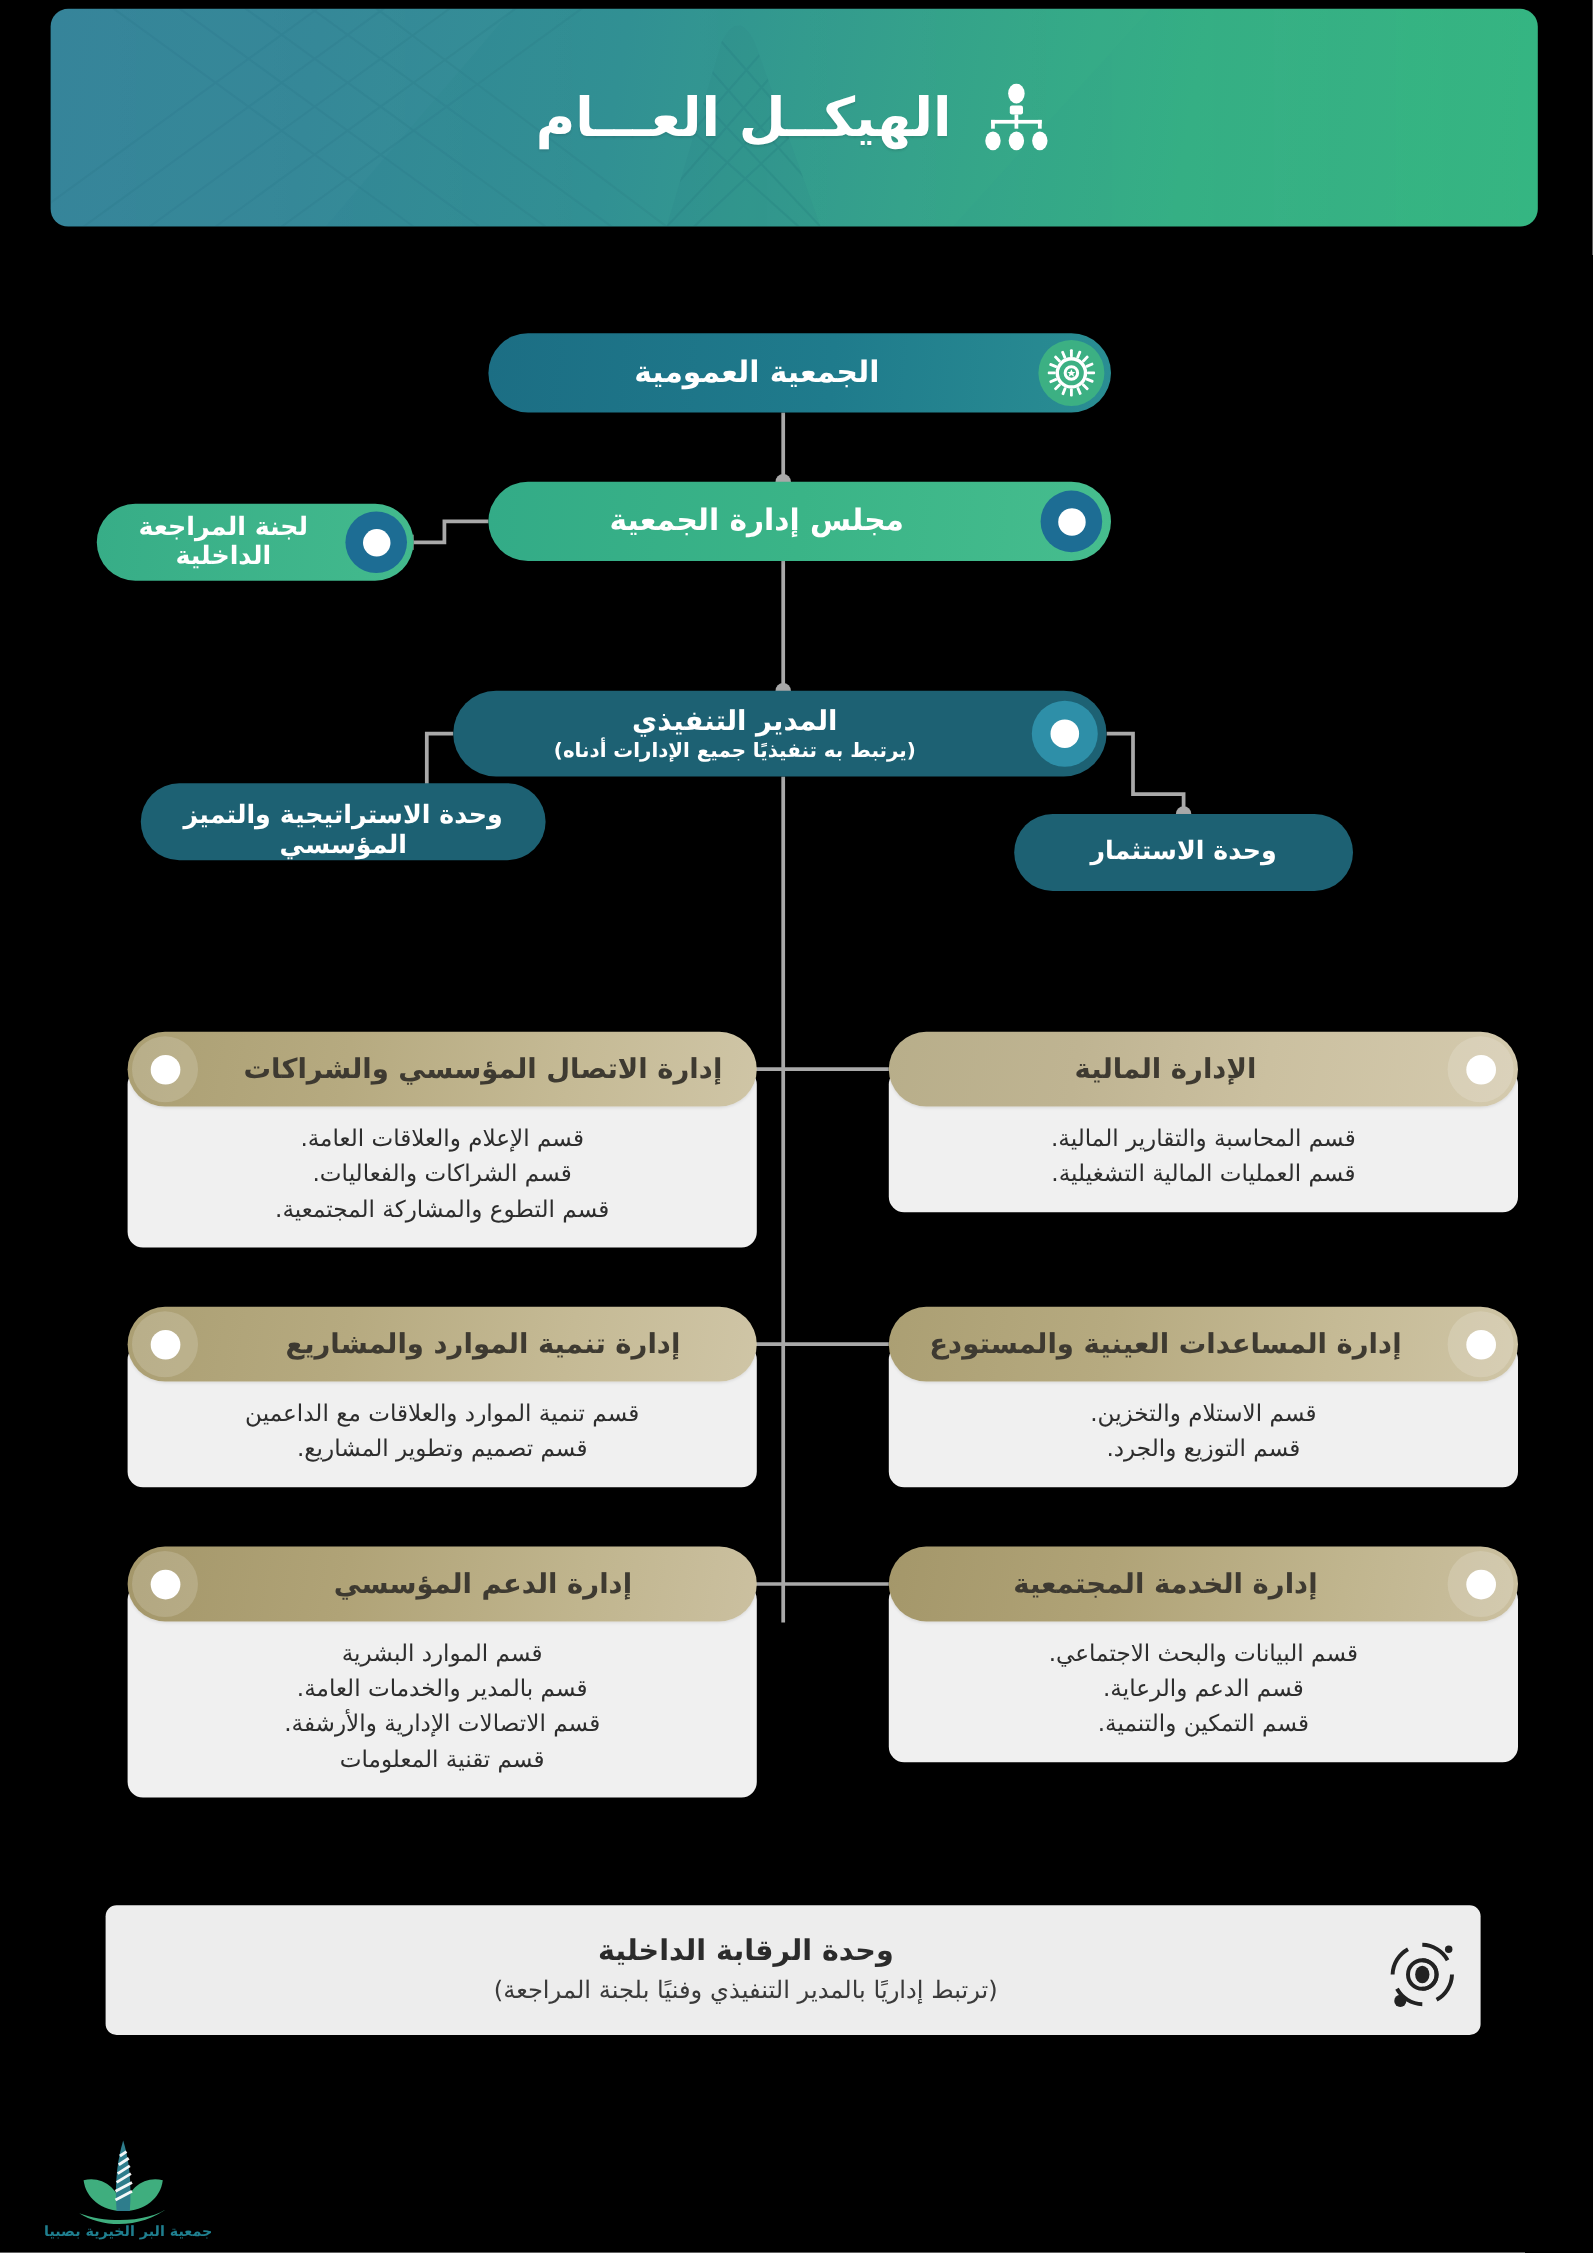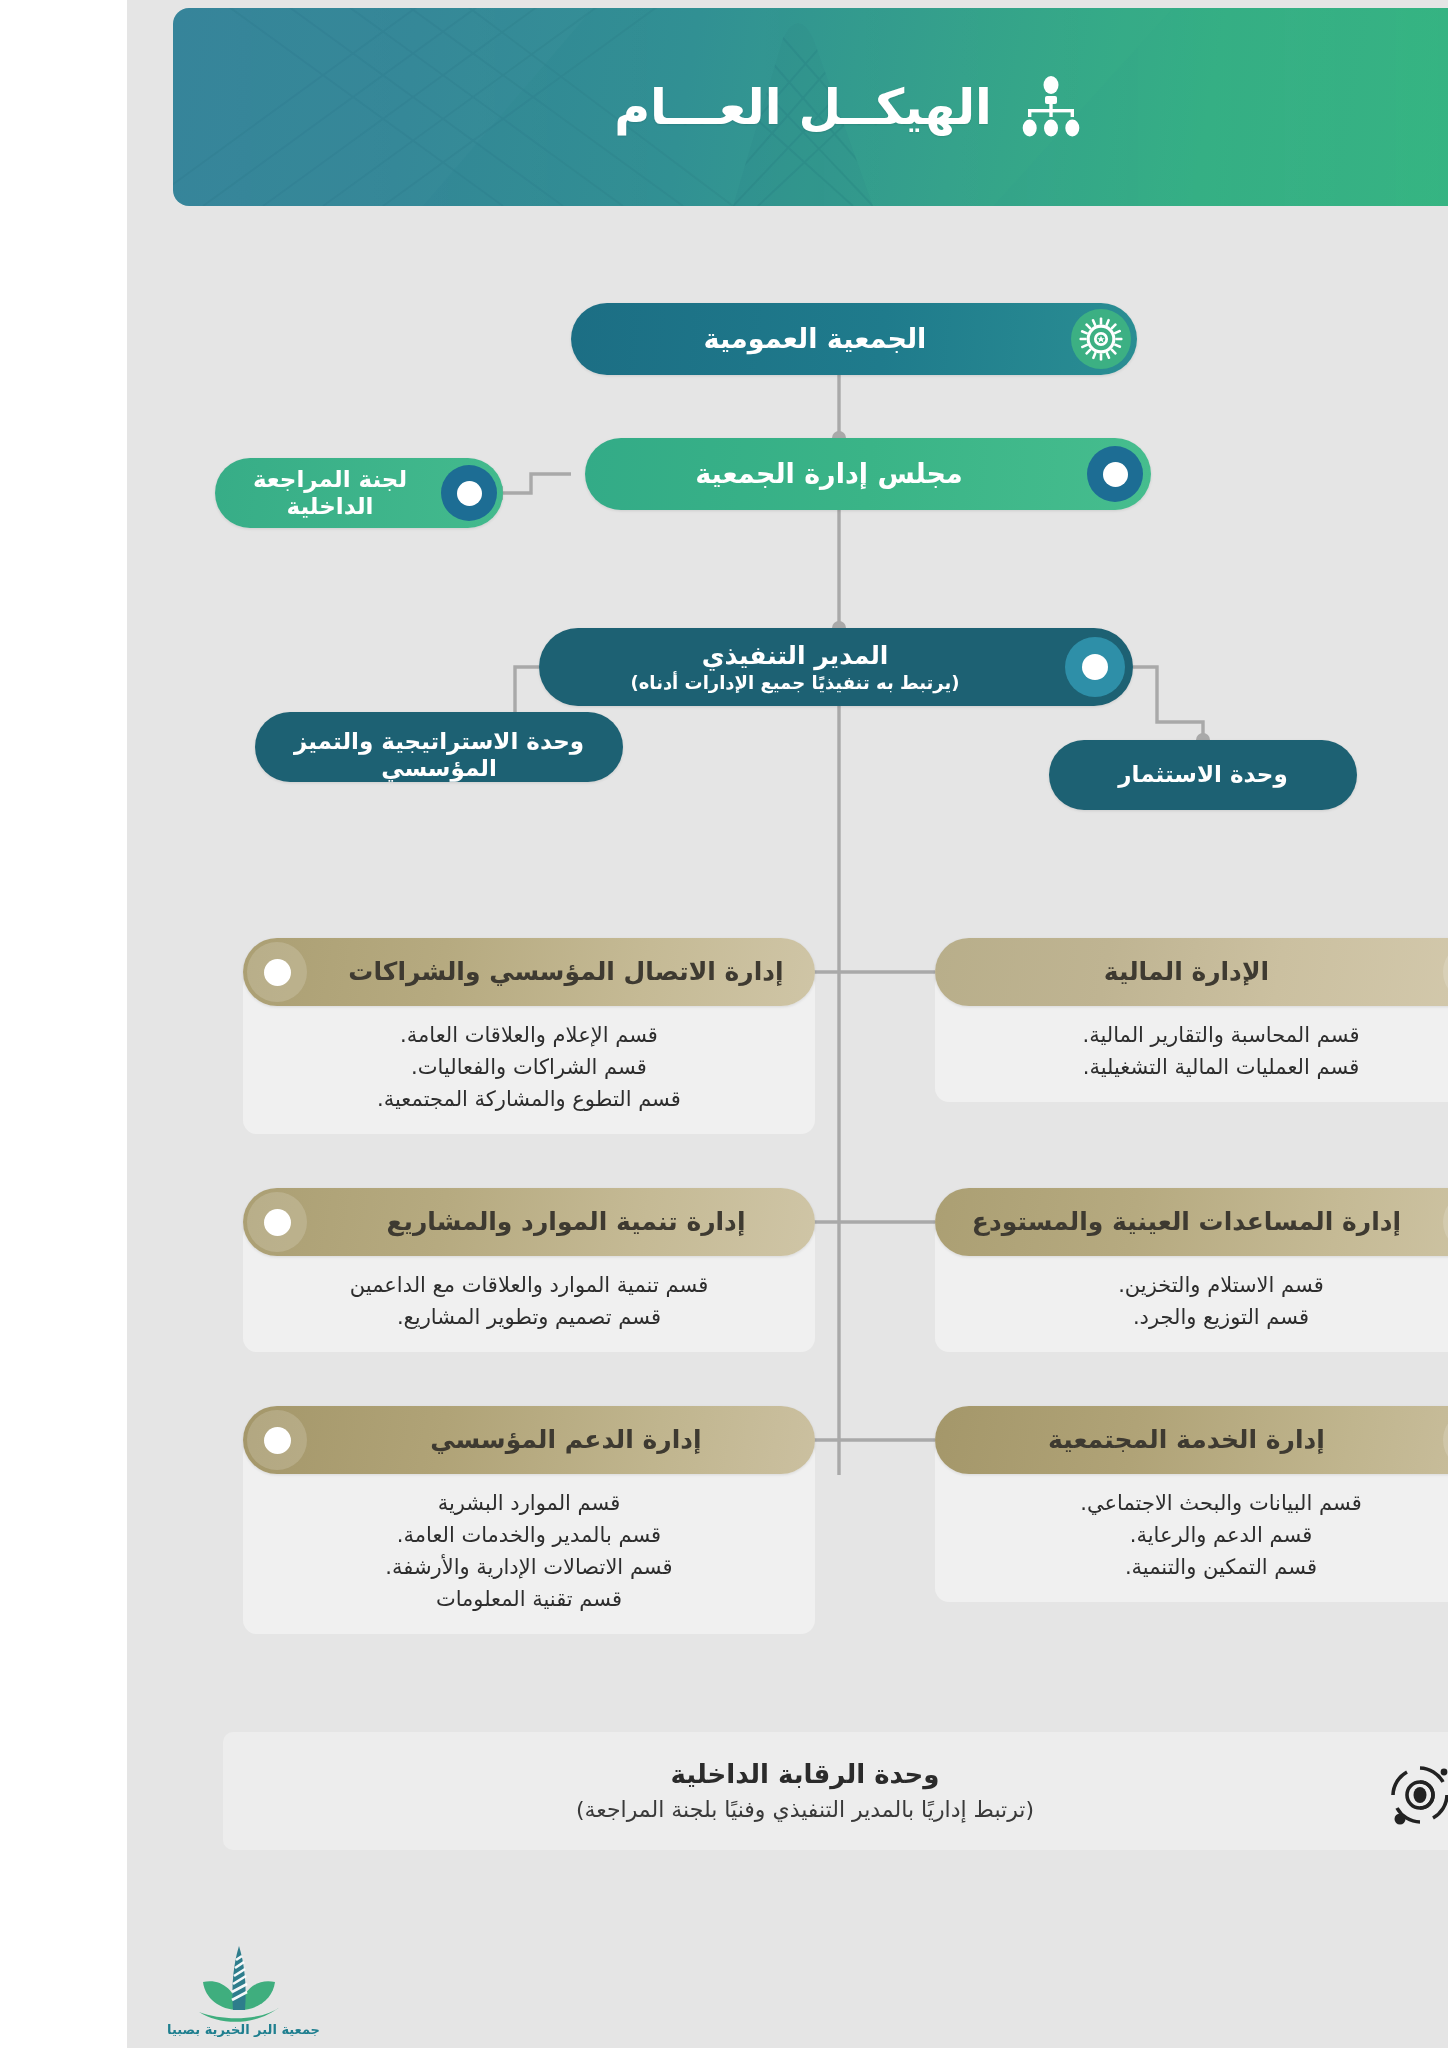--- a/index.html
+++ b/index.html
@@ -4,22 +4,22 @@
 <style>
   * { box-sizing: border-box; margin: 0; padding: 0; }
   html, body {
     width: 1448px; height: 2048px;
     background: #ffffff;
     font-family: "DejaVu Sans", "Liberation Sans", sans-serif;
     overflow: hidden;
   }
   #page {
     position: relative;
-    width: 1321px; height: 2048px;
-    background: #e5e5e5;
+    width: 1448px; height: 2048px;
+    background: #000000;
   }
 
   
   .header {
     position: absolute;
     left: 46px; top: 8px;
     width: 1352px; height: 198px;
     border-radius: 16px;
     overflow: hidden;
     background: linear-gradient(100deg,
@@ -83,21 +83,21 @@
   .n-assembly .pill-label { padding-right: 82px; }
   .badge-gear {
     right: 6px; top: 6px;
     width: 60px; height: 60px;
     background: #3cb083;
     display: flex; align-items: center; justify-content: center;
   }
 
   
   .n-board {
-    left: 458px; top: 438px;
+    left: 444px; top: 438px;
     width: 566px; height: 72px;
     background: linear-gradient(95deg,#33ab87 0%, #3ab487 50%, #46bd8e 100%);
     font-size: 27px; font-weight: bold;
   }
   .n-board .pill-label { padding-right: 82px; }
   .badge-ring-dark {
     right: 8px; top: 8px;
     width: 56px; height: 56px;
     background: #1d6d94;
     display: flex; align-items: center; justify-content: center;

